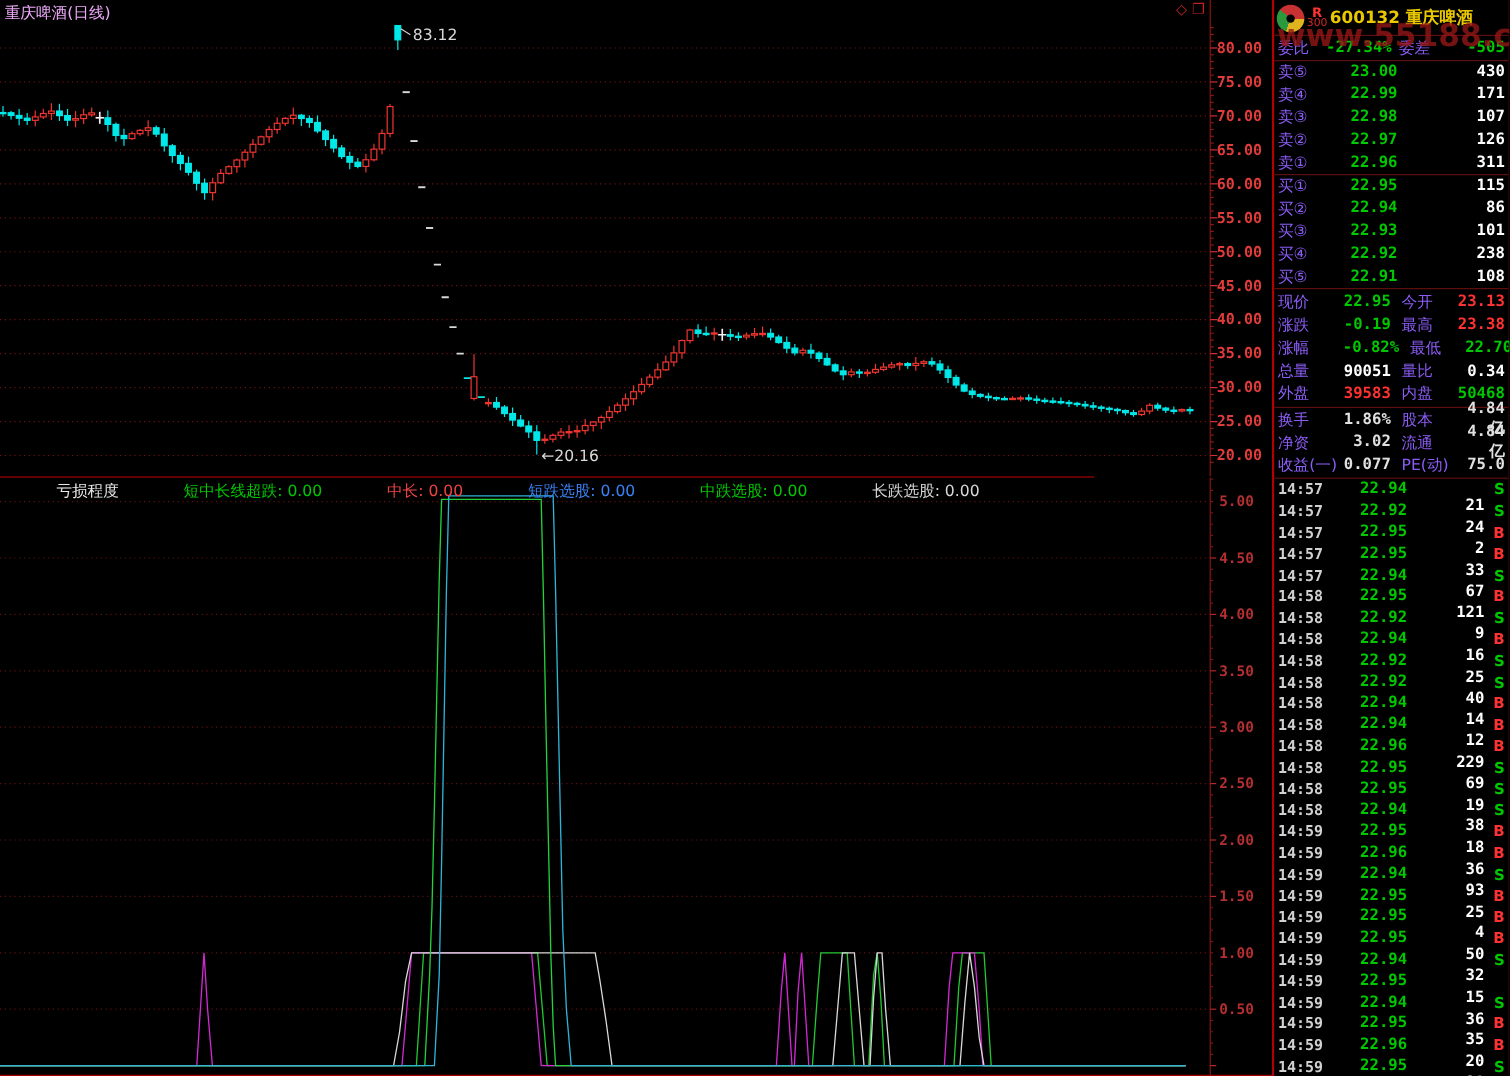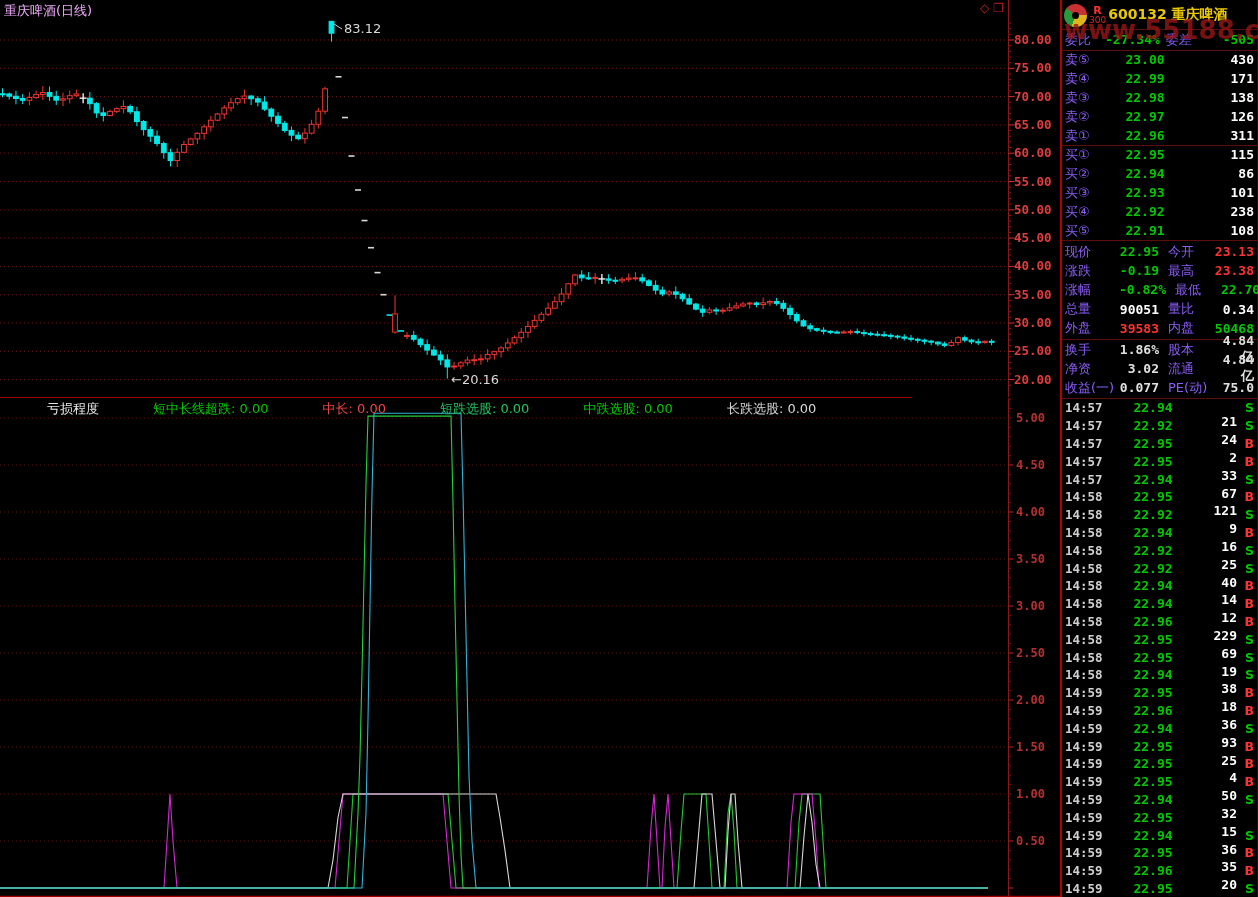--- a/index.html
+++ b/index.html
@@ -522,21 +522,21 @@
         <line x1="1008.5" y1="20.00000000000017" x2="1011" y2="20.00000000000017" stroke="#781414" stroke-width="1"></line>
         <line x1="1008.5" y1="10.600000000000193" x2="1011" y2="10.600000000000193" stroke="#781414" stroke-width="1"></line>
         <line x1="1008.5" y1="1.200000000000216" x2="1011" y2="1.200000000000216" stroke="#781414" stroke-width="1"></line>
         <line x1="0" y1="498.5" x2="1060" y2="498.5" stroke="#a00000" stroke-width="1.6"></line>
         <polyline points="0,490 347,490 350,443 353,396 448,396 452,443 456,490 677,490 681,433.6 684,396 706,396 709,443 712,490 724,490 728,414.8 731,396 734,433.6 737,490 795,490 799,424.2 802,396 820,396 823,443 826,490 988,490" fill="none" stroke="#22c832" stroke-width="1.1"></polyline>
         <polyline points="0,490 164,490 167,443 170,396 173,443 177,490 335,490 339,443 343,396 443,396 447,443 451,490 647,490 651,428.9 654,396 657,443 660,490 662,490 665,428.9 668,396 671,443 674,490 787,490 791,424.2 794,396 812,396 816,443 819,490 988,490" fill="none" stroke="#d428d4" stroke-width="1.1"></polyline>
         <polyline points="0,490 328,490 333,461.8 338,419.5 343,396 496,396 500,419.5 505,452.4 510,490 694,490 698,443 702,396 712,396 716,443 720,490 725,490 728,433.6 731,396 735,396 738,443 742,490 800,490 804,438.3 808,396 812,424.2 816,466.5 820,490 988,490" fill="none" stroke="#d8d8d8" stroke-width="1.1"></polyline>
         <polyline points="0,490 354,490 358,414.8 360,358.4 362,273.8 364,179.8 366,85.80000000000001 368,18.12000000000006 451,18.12000000000006 453,104.60000000000002 455,208 457,302 459,396 461,457.1 463,490 988,490" fill="none" stroke="#22d23c" stroke-width="1.1"></polyline>
         <polyline points="0,490 362,490 366,414.8 368,320.79999999999995 370,208 372,95.19999999999999 374,15.300000000000011 461,15.300000000000011 463,95.19999999999999 465,189.2 467,283.2 469,377.2 472,443 476,490 988,490" fill="none" stroke="#2fb4d8" stroke-width="1.1"></polyline>
       </svg>
-    <div class="ind-header" id="ind-header"><span style="color: rgb(232, 232, 232);">亏损程度</span><span style="color: rgb(0, 200, 0);">短中长线超跌: 0.00</span><span style="color: #ef4444;">中长: 0.00</span><span style="color: #22c55e; text-align: center;">短跌选股: 0.00</span><span style="color: rgb(0, 200, 0);">中跌选股: 0.00</span><span style="color: rgb(216, 216, 216);">长跌选股: 0.00</span></div>
+    <div class="ind-header" id="ind-header"><span style="color: rgb(232, 232, 232);">亏损程度</span><span style="color: rgb(0, 200, 0);">短中长线超跌: 0.00</span><span style="color: #ef4444;">中长: 0.00</span><span style="color: #3b82f6; text-align: center;">短跌选股: 0.00</span><span style="color: rgb(0, 200, 0);">中跌选股: 0.00</span><span style="color: rgb(216, 216, 216);">长跌选股: 0.00</span></div>
   </div>
 
   <div class="vdivider"></div>
 
   <div class="quote">
     <div class="q-header">
       <div class="logo"></div>
       <div class="rb">
         <span class="r">R</span>
         <span class="b">300</span>
@@ -563,21 +563,21 @@
           <span class="y num bv">430</span>
         </div>
         <div class="qrow">
           <span class="lab bl">卖④</span>
           <span class="g num bp">22.99</span>
           <span class="y num bv">171</span>
         </div>
         <div class="qrow">
           <span class="lab bl">卖③</span>
           <span class="g num bp">22.98</span>
-          <span class="y num bv">138</span>
+          <span class="y num bv">107</span>
         </div>
         <div class="qrow">
           <span class="lab bl">卖②</span>
           <span class="g num bp">22.97</span>
           <span class="y num bv">126</span>
         </div>
         <div class="qrow">
           <span class="lab bl">卖①</span>
           <span class="g num bp">22.96</span>
           <span class="y num bv">311</span>

